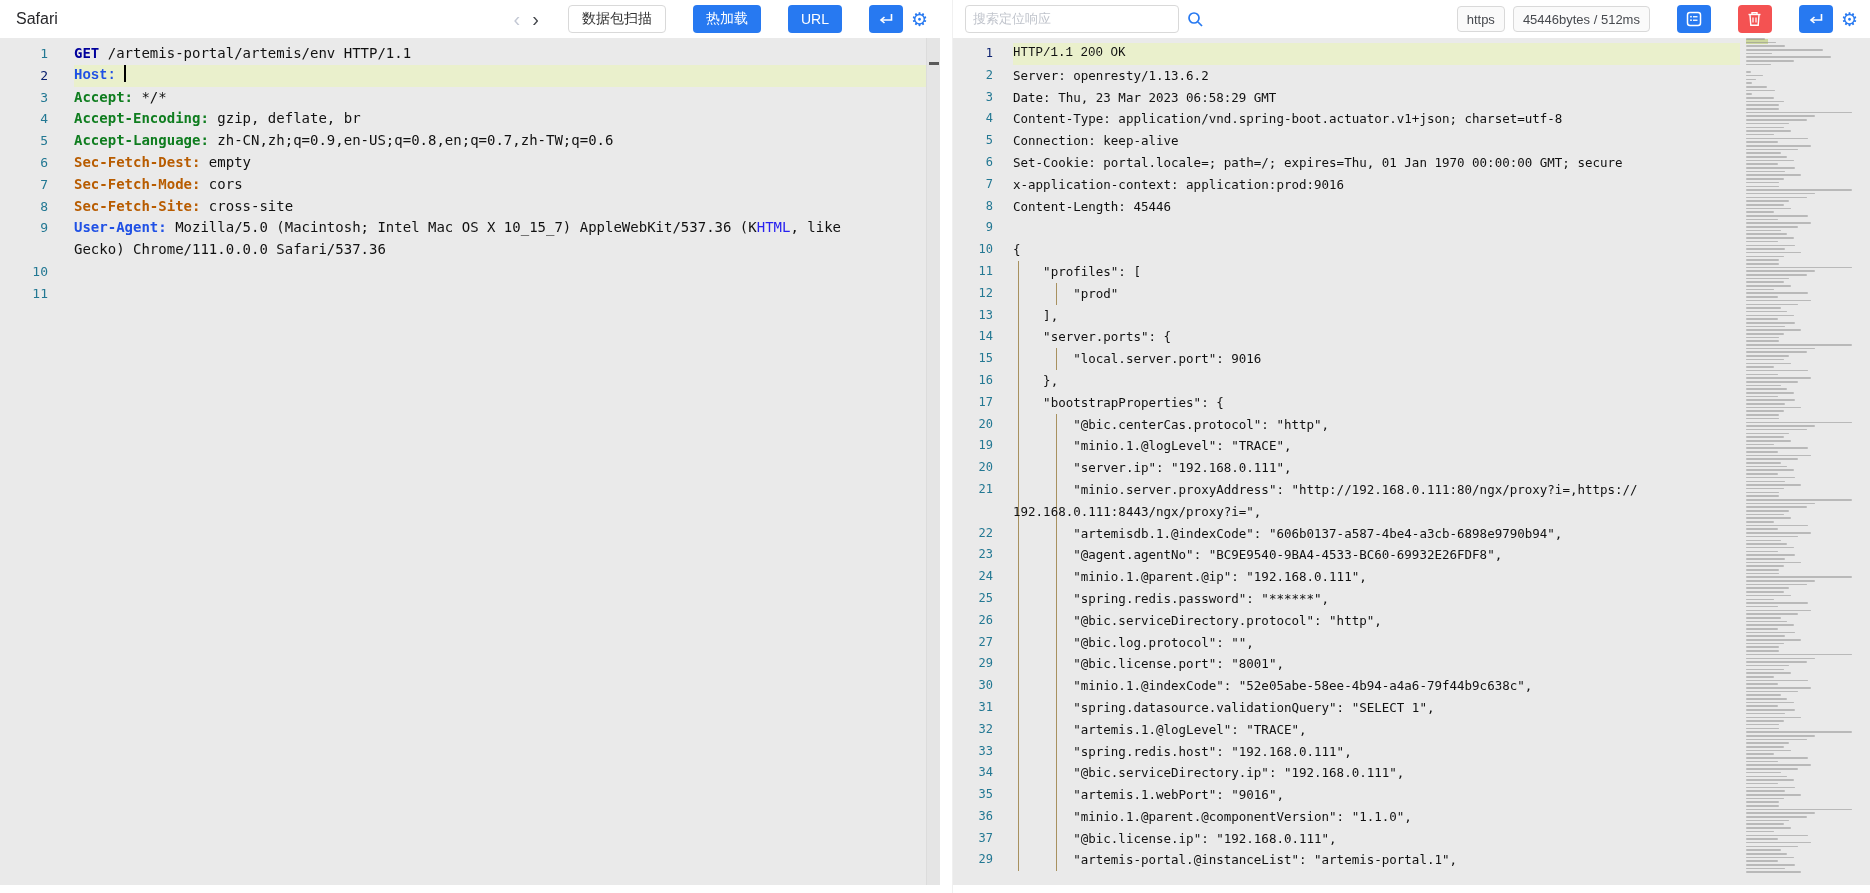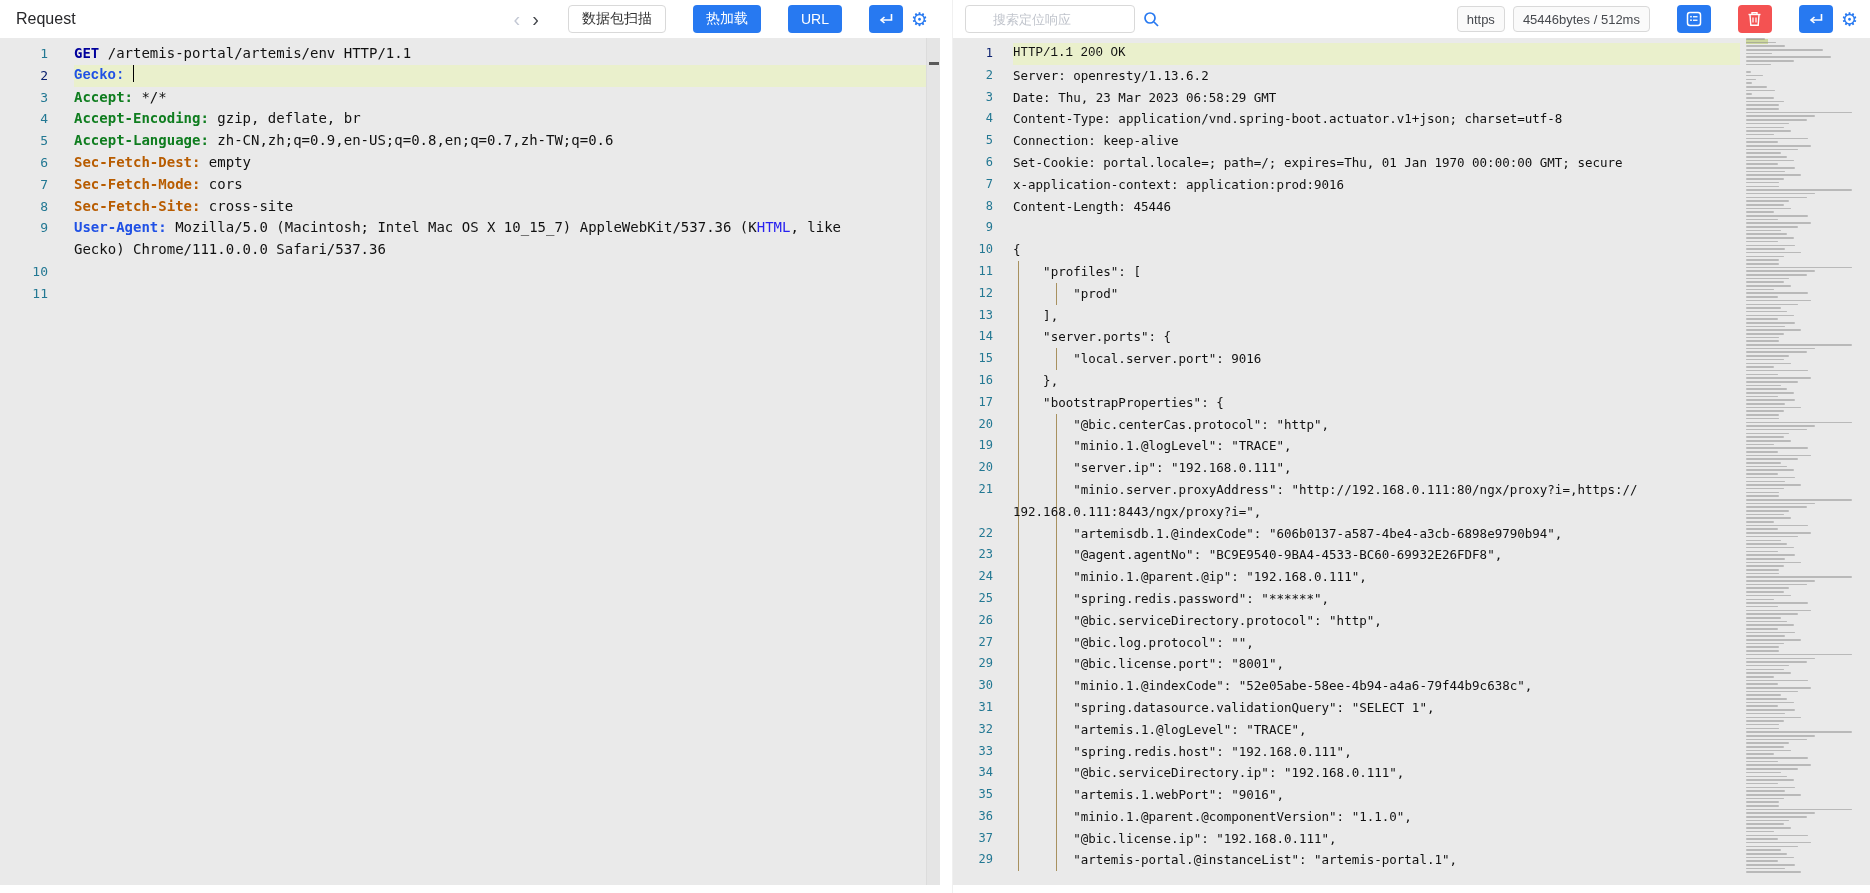--- a/index.html
+++ b/index.html
@@ -19,21 +19,21 @@
   .chev { font-size:20px; line-height:1; padding:0 2px; cursor:pointer; user-select:none; }
   .chev.prev { color:#c3c8d4; }
   .chev.next { color:#45484d; }
   .btn { height:28px; border-radius:4px; display:inline-flex; align-items:center; justify-content:center; font-size:14px; cursor:pointer; border:none;margin-left:19px; }
   .btn-default { background:#fff; border:1px solid #d9d9d9; color:#333; padding:0 13px; }
   .btn-primary { background:#2779f1; color:#fff; padding:0 13px; }
   .btn-icon { width:34px; padding:0; }
   .btn-danger { background:#f45252; color:#fff; }
   .gear { font-size:19px; color:#2779f1; cursor:pointer; line-height:1; }
   .tag { height:26px; display:inline-flex; align-items:center; background:#fafafa; border:1px solid #d9d9d9; border-radius:4px; padding:0 9px; font-size:13px; color:#474a4f; }
-  .search-box { width:170px; height:28px; border:1px solid #d9d9d9; border-radius:4px; font-size:13px; padding:0 27px; color:#333; outline:none; font-family:Liberation Sans, sans-serif; }
+  .search-box { width:214px; height:28px; border:1px solid #d9d9d9; border-radius:4px; font-size:13px; padding:0 7px; color:#333; outline:none; font-family:Liberation Serif, serif; }
   .search-box::placeholder { color:#c0c4cc; }
   .svg-ic { display:block; }
 
   
   .editor { position:relative; height:847px; background:#eaeaea; overflow:hidden; padding-top:5px; font-family:"DejaVu Sans Mono","Liberation Mono",monospace; }
   .ed-row { display:flex; align-items:stretch; }
   .gutter { flex:none; text-align:right; color:#237893; user-select:none; }
   .left  .gutter { width:48px; font-size:13px; line-height:21.8px; }
   .right .gutter { width:40px; font-size:12px; line-height:21.8px; }
   .gutter.active { color:#0b216f; }
@@ -68,21 +68,21 @@
   .mm-hl { position:absolute; left:0; top:1px; width:22px; height:5px; background:#ccd79e; opacity:1; }
   .footer-strip { height:8px; background:#fff; }
 </style>
 </head>
 <body>
 
 <div class="app">
 
   <div class="panel left">
     <div class="panel-header">
-      <span class="ph-title">Request</span>
+      <span class="ph-title">Safari</span>
       <span class="spacer"></span>
       <div class="hdr-group">
         <span class="chev prev">‹</span>
         <span class="chev next">›</span>
         <button class="btn btn-default">数据包扫描</button>
         <button class="btn btn-primary">热加载</button>
         <button class="btn btn-primary">URL</button>
         <button class="btn btn-primary btn-icon">
           <span>
             <svg class="svg-ic" width="16" height="14" viewBox="0 0 16 14">
@@ -97,21 +97,21 @@
     <div class="editor left" id="req-editor">
       <div class="ed-row">
           <div class="gutter">1</div>
           <div class="line-wrap">
             <div class="line-content"><span class="m">GET</span><span> /artemis-portal/artemis/env HTTP/1.1</span></div>
           </div>
         </div>
         <div class="ed-row">
           <div class="gutter active">2</div>
           <div class="line-wrap hl">
-            <div class="line-content"><span class="hb">Gecko:</span><span> </span><span class="cursor"></span></div>
+            <div class="line-content"><span class="hb">Host:</span><span> </span><span class="cursor"></span></div>
           </div>
         </div>
         <div class="ed-row">
           <div class="gutter">3</div>
           <div class="line-wrap">
             <div class="line-content"><span class="hg">Accept:</span><span> */*</span></div>
           </div>
         </div>
         <div class="ed-row">
           <div class="gutter">4</div>

